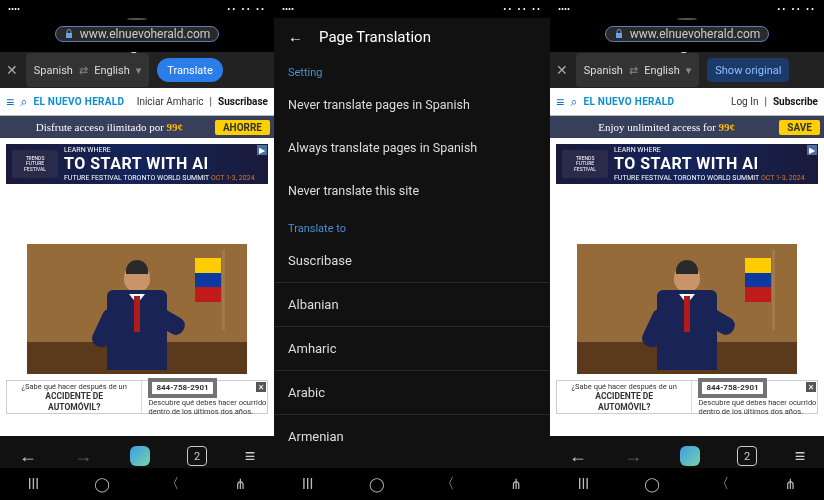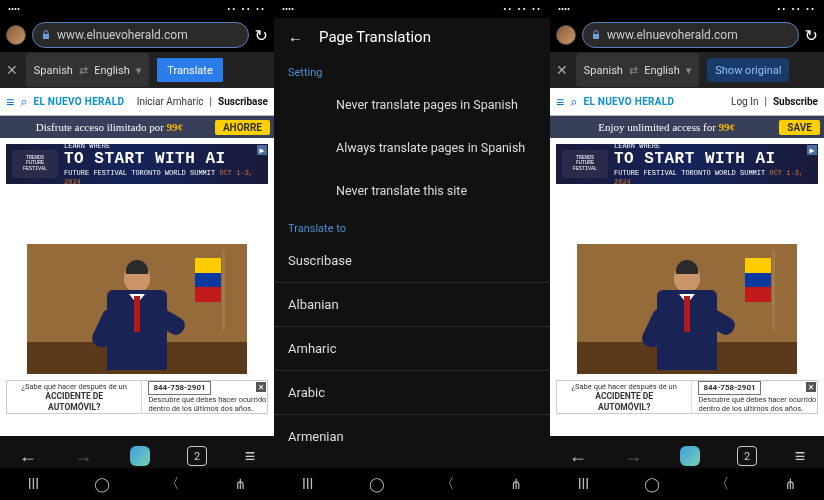--- a/index.html
+++ b/index.html
@@ -13,51 +13,51 @@
   }
   .pane { height: 500px; position: relative; }
   .pane-left, .pane-right { width: 274px; background:#fff; }
   .pane-mid { width: 276px; background:#111; color:#ddd; }
 
   
   .statusbar { height:18px; background:#000; color:#fff; font-size:9px; display:flex; align-items:center; justify-content:space-between; padding:0 8px; }
   .statusbar .dots { letter-spacing:2px; }
 
   
-  .addrbar { height:34px; background:#000; display:flex; align-items:center; padding:0 6px; gap:6px; }
+  .addrbar { height:34px; background:#000; display:flex; align-items:center; padding:0 6px; gap:6px;flex-direction:column; }
   .avatar { width:20px; height:20px; border-radius:50%; background:linear-gradient(135deg,#8a5a3a,#c99a6a); border:1px solid #555; }
   .urlbox { flex:1; height:26px; background:#2a2a2a; border:1px solid #5a7fbf; border-radius:20px; display:flex; align-items:center; padding:0 8px; gap:6px; color:#ccc; font-size:12px; }
   .lock { width:10px; height:10px; }
   .refresh { color:#fff; font-size:16px; }
 
   
   .transbar { height:36px; background:#222; display:flex; align-items:center; padding:0 6px; gap:8px; }
   .close-x { color:#aaa; font-size:14px; cursor:pointer; }
   .langchip { background:#333; border-radius:4px; height:24px; display:flex; align-items:center; padding:17px 8px; gap:6px; color:#ddd; font-size:11px; }
   .langchip .sep { color:#888; }
-  .btn-trans { background:#2b7de9; color:#fff; font-size:11px; height:24px; border-radius:1px; padding:0 10px; display:flex; align-items:center; }
+  .btn-trans { background:#2b7de9; color:#fff; font-size:11px; height:24px; border-radius:12px; padding:0 10px; display:flex; align-items:center; }
   .btn-show { background:#1a3a6a; color:#8fc0ff; font-size:11px; height:24px; border-radius:4px; padding:0 8px; display:flex; align-items:center; }
 
   
   .siteheader { height:28px; background:#fff; border-bottom:1px solid #bbb; display:flex; align-items:center; padding:0 6px; gap:6px; }
   .menu3 { color:#0a6fc7; font-size:14px; font-weight:bold; }
   .search-ic { color:#0a6fc7; font-size:13px; }
   .brand { color:#0a8fd0; font-weight:bold; font-size:10px; letter-spacing:0.3px; }
   .siteheader .spacer { flex:1; }
   .login { color:#333; font-size:10px; }
   .sub { color:#111; font-weight:bold; font-size:10px; }
 
   
   .promo { height:22px; background:#383f5a; display:flex; align-items:center; justify-content:space-between; padding:0 4px; }
   .promo-text { color:#fff; font-family:Georgia,serif; font-size:11px; flex:1; text-align:center; }
   .price { color:#ffb800; font-weight:bold; }
   .save-btn { background:#ffd000; color:#333; font-weight:bold; font-size:10px; padding:2px 8px; border-radius:2px; }
 
   
-  .ad1 { margin:6px 6px 0 6px; height:40px; background:linear-gradient(90deg,#1a1a3a,#14245a,#1a1a3a); position:relative; display:flex; align-items:center; padding:12px 6px;font-family:Liberation Mono, monospace; }
+  .ad1 { margin:6px 6px 0 6px; height:40px; background:linear-gradient(90deg,#1a1a3a,#14245a,#1a1a3a); position:relative; display:flex; align-items:center; padding:12px 6px; }
   .ad1 .fest { width:46px; height:28px; background:#2a2a4a; border-radius:2px; display:flex; flex-direction:column; align-items:center; justify-content:center; color:#fff; font-size:5px; line-height:1.1; }
   .ad1 .adtxt { flex:1; color:#fff; font-size:7px; padding-left:6px; line-height:1.2; }
   .ad1 .adtxt .big { font-size:16px; font-weight:bold; letter-spacing:0.5px; }
   .ad1 .adtxt .orange { color:#d97a2a; }
   .adclose { position:absolute; top:1px; right:1px; width:10px; height:10px; background:#4a6fa0; color:#fff; font-size:8px; display:flex; align-items:center; justify-content:center; }
 
   
   .photo-wrap { margin:60px 6px 6px 6px; display:flex; justify-content:center; }
   .photo { width:220px; height:130px; background:#966b3a; position:relative; overflow:hidden; display:flex; align-items:flex-end; justify-content:center; }
   .photo .wall { position:absolute; bottom:0; left:0; right:0; height:32px; background:#5a3a1a; }
@@ -72,34 +72,34 @@
   .arm-r { right:-8px; top:10px; transform:rotate(-60deg); }
   .flag { position:absolute; top:14px; right:26px; width:26px; height:44px; display:flex; flex-direction:column; }
   .flag div { flex:1; }
   .pole { position:absolute; top:6px; right:22px; width:3px; height:80px; background:#a07a4a; }
 
   
   .ad2 { margin:3px 6px 0 6px; height:34px; background:#fff; border:1px solid #ccc; position:relative; display:flex; font-size:7.5px; color:#333; }
   .ad2-l { flex:1.1; display:flex; flex-direction:column; align-items:center; justify-content:center; line-height:1.2; padding:2px; }
   .ad2-l .bold { font-weight:bold; font-size:8.5px; }
   .ad2-r { flex:1; display:flex; flex-direction:column; justify-content:center; line-height:1.2; border-left:1px solid #ddd; padding-left:6px; }
-  .ad2-r .phone { font-weight:bold; border:1px solid #737373; padding:1px 4px; font-size:8px; width:fit-content; }
+  .ad2-r .phone { font-weight:bold; border:4px solid #737373; padding:1px 4px; font-size:8px; width:fit-content; }
 
   
   .navbottom { position:absolute; bottom:24px; left:0; right:0; height:40px; background:#111; display:flex; align-items:center; justify-content:space-around; color:#ccc; font-size:18px; }
   .navbottom .copilot { width:20px; height:20px; border-radius:6px; background:linear-gradient(135deg,#3a9fe0,#7ad0b0); }
   .tabcount { width:20px; height:20px; border:1.5px solid #ccc; border-radius:4px; display:flex; align-items:center; justify-content:center; font-size:11px; }
 
   
   .sysnav { position:absolute; bottom:0; left:0; right:0; height:32px; background:#000; display:flex; align-items:center; justify-content:space-around; color:#bbb; font-size:14px; }
 
   
   .settitle { height:38px; display:flex; align-items:center; gap:16px; padding:0 14px; color:#fff; font-size:15px; }
   .setheader { color:#4a8fd0; font-size:11px; padding:10px 14px 4px; }
-  .setitem { padding:14px 14px; color:#ddd; font-size:12.5px;margin-left:48px; }
+  .setitem { padding:14px 14px; color:#ddd; font-size:12.5px; }
   .langitem { padding:14px 14px; color:#ddd; font-size:13px; border-bottom:1px solid #2a2a2a; }
 </style>
 </head>
 <body>
 
 <div class="pane pane-left">
   <div class="statusbar">
     <span>••••</span>
       <span class="dots">•• •• ••</span>
   </div>

